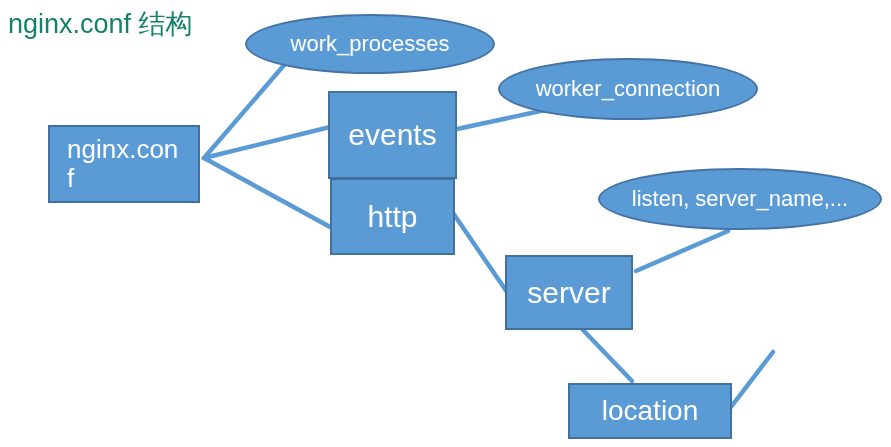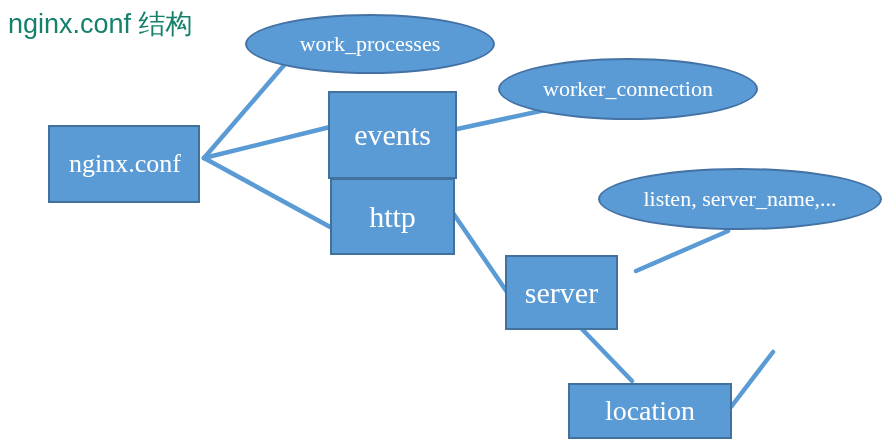--- a/index.html
+++ b/index.html
@@ -14,33 +14,32 @@
   .title{
     position:absolute;left:8px;top:6px;
     font-size:27px;color:#15806c;letter-spacing:0px;
     white-space:nowrap;
   }
   svg.connectors{position:absolute;left:0;top:0;z-index:0;}
   svg.connectors line{stroke:#5b9bd5;stroke-width:4.5;stroke-linecap:round;}
   .node{
     position:absolute;z-index:1;
     display:flex;align-items:center;justify-content:center;
-    background:#5b9bd5;color:#ffffff;text-align:right;
+    background:#5b9bd5;color:#ffffff;text-align:left;
     box-sizing:border-box;
-    font-family:Liberation Serif, serif;
   }
   .rect{border:2px solid #41719c;}
   .ellipse{border:2px solid #4472a4;border-radius:50%;}
   .lbl{display:block;}
   
   .n-nginx   {left:48px; top:125px;width:152px;height:78px;font-size:26px;line-height:1.12;}
   .n-nginx .lbl{width:114px;word-break:break-all;}
   .n-events  {left:328px;top:91px; width:129px;height:88px;font-size:30px;}
   .n-http    {left:330px;top:178px;width:125px;height:77px;font-size:30px;}
-  .n-server  {left:505px;top:255px;width:113px;height:75px;font-size:30px;}
+  .n-server  {left:505px;top:255px;width:128px;height:75px;font-size:30px;}
   .n-location{left:568px;top:383px;width:164px;height:56px;font-size:28px;}
   .n-workproc{left:245px;top:14px; width:250px;height:60px;font-size:22px;}
   .n-workconn{left:498px;top:58px; width:260px;height:62px;font-size:22px;}
   .n-listen  {left:598px;top:168px;width:284px;height:62px;font-size:22px;}
   .n-rootidx {left:685px;top:295px;width:204px;height:58px;font-size:22px;}
 </style>
 </head>
 <body>
 
 <div class="canvas">

